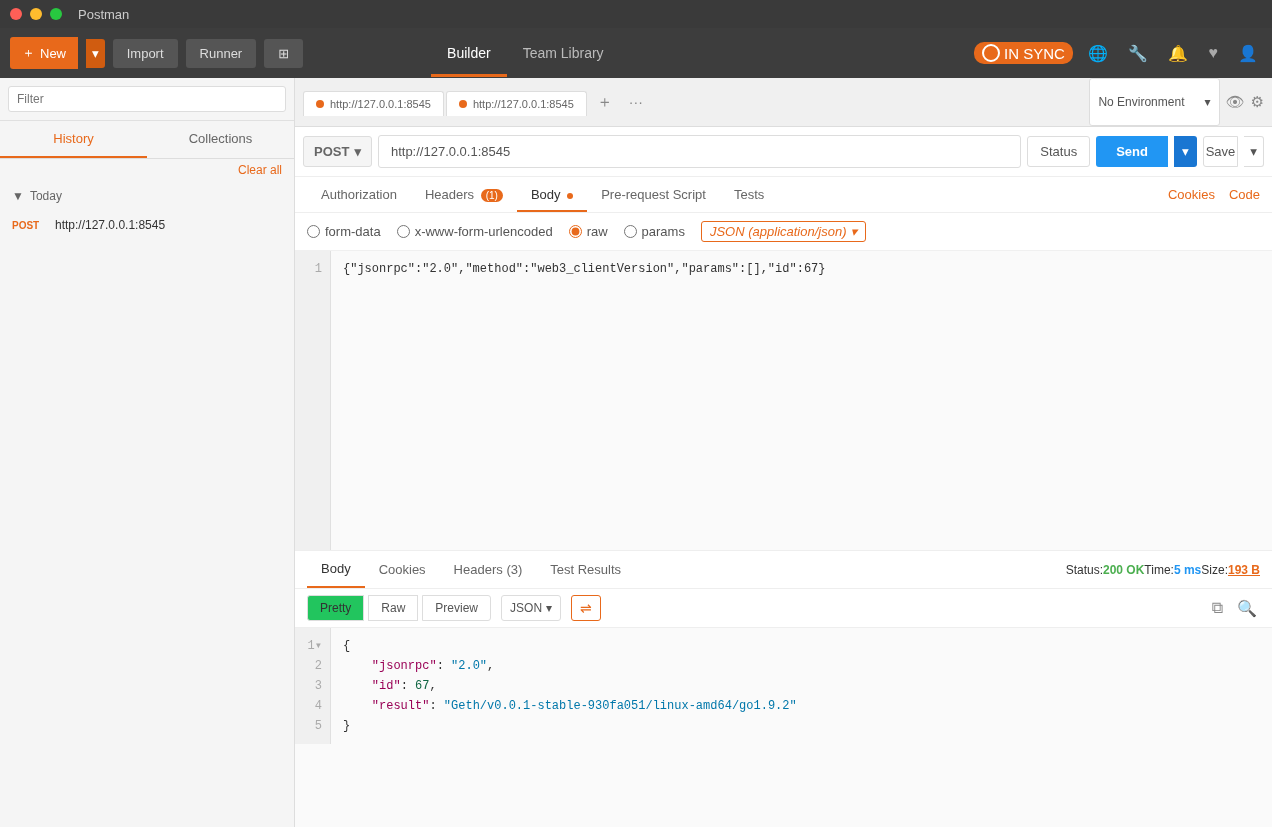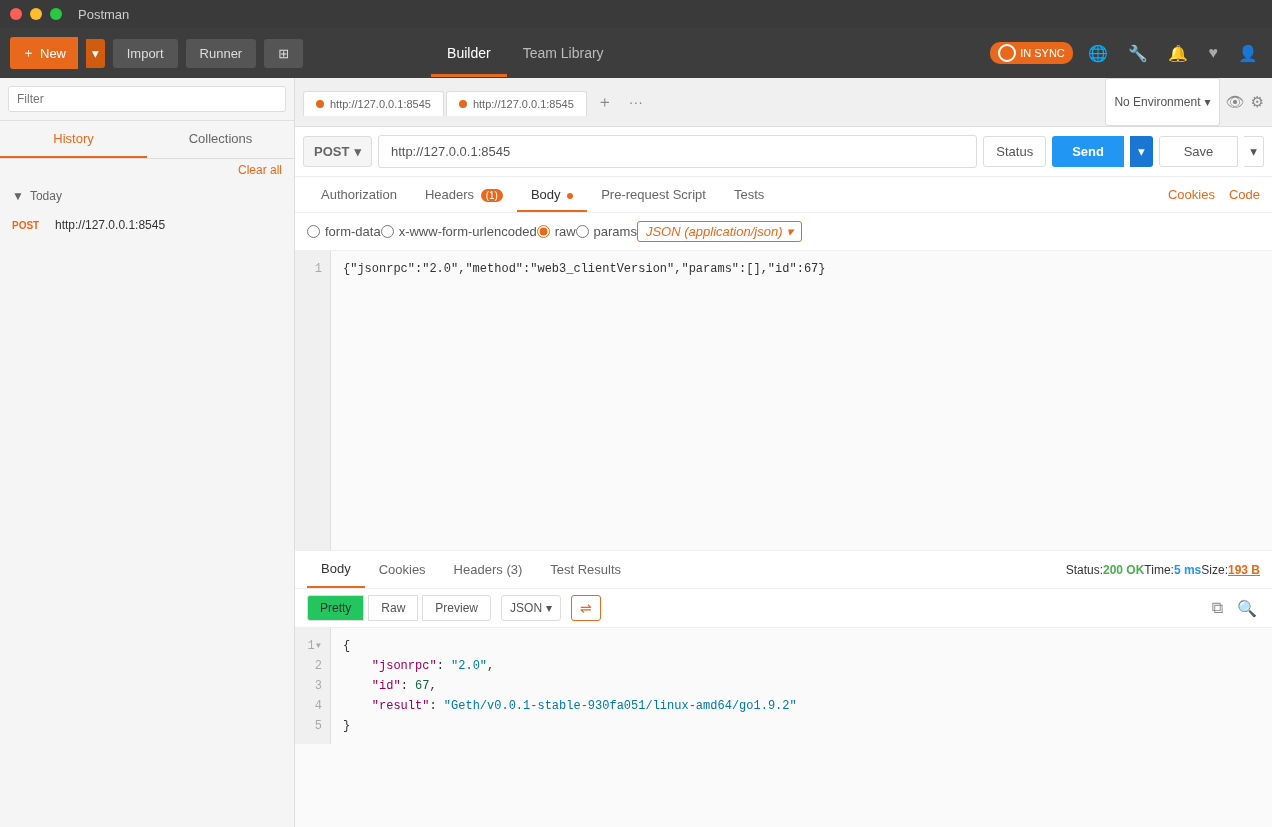--- a/index.html
+++ b/index.html
@@ -17,21 +17,21 @@
     #toolbar { height: 50px; background: #3d3d3d; display: flex; align-items: center; padding: 0 10px; gap: 8px; }
     .btn-new { background: #e8691b; color: white; border: none; border-radius: 3px 0 0 3px; padding: 7px 12px; font-size: 13px; cursor: pointer; display: flex; align-items: center; gap: 5px; }
     .btn-new-arrow { background: #d05c10; color: white; border: none; border-radius: 0 3px 3px 0; padding: 7px 6px; cursor: pointer; }
     .btn-toolbar { background: #555; color: #ddd; border: none; border-radius: 3px; padding: 7px 14px; font-size: 13px; cursor: pointer; }
     .toolbar-right { margin-left: auto; display: flex; align-items: center; gap: 12px; }
     .nav-tabs { display: flex; gap: 0; }
     .nav-tab { color: #bbb; padding: 8px 16px; cursor: pointer; font-size: 14px; position: relative; }
     .nav-tab.active { color: white; }
     .nav-tab.active::after { content: ''; position: absolute; bottom: -8px; left: 0; right: 0; height: 3px; background: #e8691b; }
     .icon-btn { background: none; border: none; color: #aaa; cursor: pointer; font-size: 16px; padding: 4px; }
-    .sync-badge { background: #e8691b; color: white; border-radius: 10px; padding: 2px 8px; font-size: 11px; display: flex; align-items: center; gap: 4px; }
+    .sync-badge { background: #e8691b; color: white; border-radius: 10px; padding: 2px 8px; font-size: 15px; display: flex; align-items: center; gap: 4px; }
     .sync-circle { width: 18px; height: 18px; border-radius: 50%; background: #e8691b; border: 2px solid white; }
 
     
     #main { display: flex; height: calc(827px - 78px); }
 
     
     #sidebar { width: 295px; background: #f5f5f5; border-right: 1px solid #ddd; display: flex; flex-direction: column; }
     #filter-box { padding: 8px; border-bottom: 1px solid #e0e0e0; }
     #filter-input { width: 100%; border: 1px solid #ddd; border-radius: 3px; padding: 5px 8px; font-size: 12px; background: white; }
     #sidebar-tabs { display: flex; border-bottom: 1px solid #ddd; }
@@ -48,45 +48,45 @@
     
     #request-area { flex: 1; display: flex; flex-direction: column; background: white; overflow: hidden; }
 
     
     #tabs-bar { background: #f0f0f0; border-bottom: 1px solid #ddd; display: flex; align-items: center; padding: 0 8px; min-height: 36px; }
     .req-tab { display: flex; align-items: center; gap: 6px; background: white; border: 1px solid #ddd; border-bottom: none; border-radius: 3px 3px 0 0; padding: 6px 12px; margin-right: 2px; font-size: 12px; cursor: pointer; position: relative; top: 1px; }
     .req-tab .tab-dot { width: 8px; height: 8px; border-radius: 50%; background: #e8691b; }
     .tab-add { background: none; border: none; color: #888; cursor: pointer; font-size: 16px; padding: 4px 8px; }
     .tab-more { background: none; border: none; color: #888; cursor: pointer; font-size: 14px; padding: 4px 8px; }
     .env-selector { margin-left: auto; display: flex; align-items: center; gap: 6px; }
-    .env-dropdown { border: 1px solid #ddd; border-radius: 3px; padding: 16px 8px; font-size: 12px; color: #555; background: white; cursor: pointer; display: flex; align-items: center; gap: 4px; }
+    .env-dropdown { border: 1px solid #ddd; border-radius: 3px; padding: 16px 8px; font-size: 12px; color: #555; background: white; cursor: pointer; display: flex; align-items: center; gap: 20px; }
     .env-icon-btn { background: none; border: none; color: #888; cursor: pointer; font-size: 15px; }
 
     
     #url-bar { display: flex; align-items: center; padding: 8px; border-bottom: 1px solid #eee; gap: 6px; }
     .method-select { border: 1px solid #ddd; border-radius: 3px; padding: 7px 10px; font-size: 13px; font-weight: 600; color: #666; background: #f5f5f5; cursor: pointer; display: flex; align-items: center; gap: 5px; }
     #url-input { flex: 1; border: 1px solid #ddd; border-radius: 3px; padding: 8px 12px; font-size: 13px; color: #555; }
     .btn-params { background: none; border: 1px solid #ddd; border-radius: 3px; padding: 7px 12px; font-size: 13px; color: #555; cursor: pointer; }
     .btn-send { background: #2196f3; color: white; border: none; border-radius: 3px 0 0 3px; padding: 8px 20px; font-size: 13px; font-weight: 600; cursor: pointer; }
     .btn-send-arrow { background: #1976d2; color: white; border: none; border-radius: 0 3px 3px 0; padding: 8px 8px; cursor: pointer; }
-    .btn-save { background: white; color: #555; border: 1px solid #ddd; border-radius: 3px 0 0 3px; padding: 7px 24px; font-size: 13px; cursor: pointer; }
+    .btn-save { background: white; color: #555; border: 1px solid #ddd; border-radius: 3px 0 0 3px; padding: 7px 2px; font-size: 13px; cursor: pointer; }
     .btn-save-arrow { background: white; color: #555; border: 1px solid #ddd; border-left: none; border-radius: 0 3px 3px 0; padding: 7px 6px; cursor: pointer; }
 
     
     #req-tabs { display: flex; border-bottom: 1px solid #eee; padding: 0 12px; align-items: center; }
     .rtab { padding: 10px 14px; font-size: 13px; color: #666; cursor: pointer; position: relative; }
     .rtab.active { color: #333; }
     .rtab.active::after { content: ''; position: absolute; bottom: 0; left: 0; right: 0; height: 2px; background: #e8691b; }
     .rtab-badge { background: #e8691b; color: white; border-radius: 8px; padding: 1px 5px; font-size: 10px; margin-left: 3px; }
     .rtab-dot { width: 6px; height: 6px; border-radius: 50%; background: #e8691b; display: inline-block; margin-left: 3px; vertical-align: middle; }
     .req-tabs-right { margin-left: auto; display: flex; gap: 14px; }
     .cookies-link, .code-link { color: #e8691b; font-size: 13px; cursor: pointer; }
 
     
-    #body-options { display: flex; align-items: center; padding: 8px 12px; border-bottom: 1px solid #f0f0f0; }
+    #body-options { display: flex; align-items: center; padding: 8px 12px; gap: 16px; border-bottom: 1px solid #f0f0f0; }
     .radio-opt { display: flex; align-items: center; gap: 5px; font-size: 13px; color: #555; cursor: pointer; }
     .radio-opt input[type=radio] { accent-color: #e8691b; }
     .json-dropdown { color: #e8691b; font-size: 13px; cursor: pointer; display: flex; align-items: center; gap: 4px; border: 1px solid #e8691b; border-radius: 3px; padding: 2px 8px; font-style: italic; }
 
     
     #code-editor { flex: 0 0 300px; background: #fafafa; border-bottom: 1px solid #eee; position: relative; overflow: hidden; }
     .code-area { display: flex; height: 100%; }
     .line-numbers { background: #f0f0f0; padding: 8px 8px; text-align: right; color: #aaa; font-size: 12px; font-family: 'Courier New', monospace; line-height: 20px; min-width: 36px; border-right: 1px solid #e0e0e0; }
     .code-content { padding: 8px 12px; font-size: 12px; font-family: 'Courier New', monospace; line-height: 20px; color: #333; flex: 1; overflow: auto; }
     .code-line { white-space: pre; }

